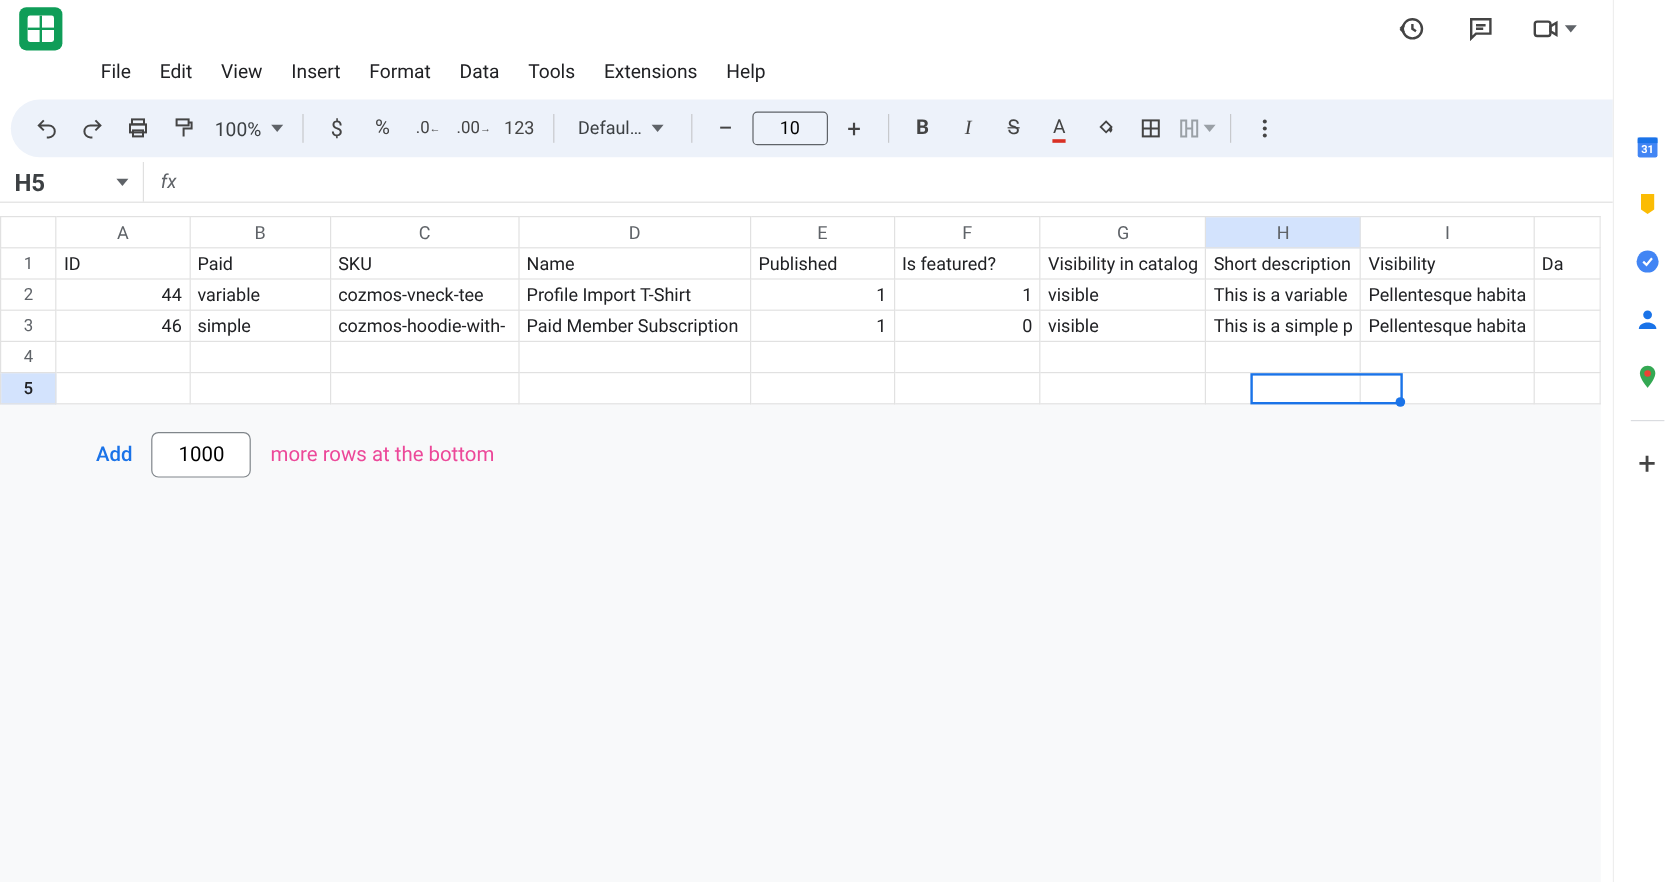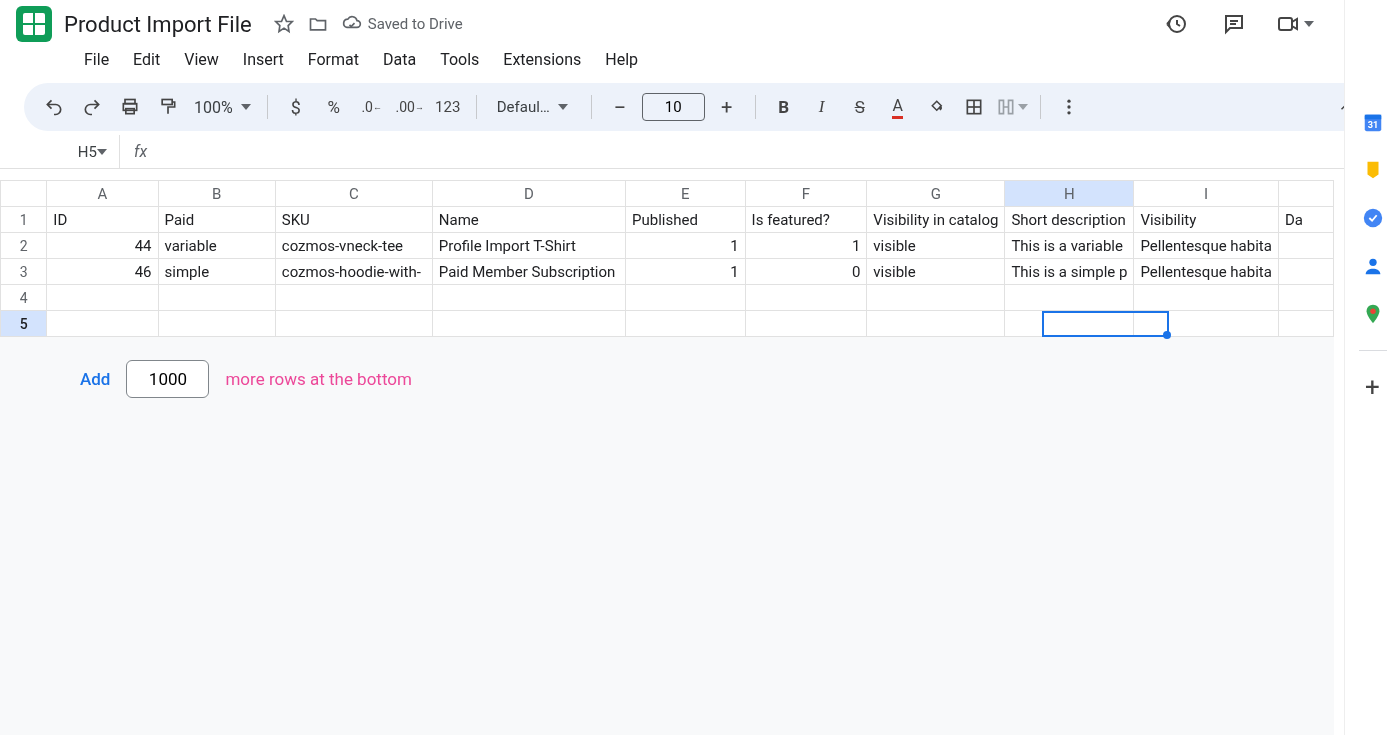--- a/index.html
+++ b/index.html
@@ -21,33 +21,33 @@
 .circle-btn { width:40px; height:40px; border-radius:50%; display:flex; align-items:center; justify-content:center; color:#444; }
 .share-btn { background:#c2e7ff; border-radius:24px; padding:10px 22px; display:flex; align-items:center; gap:8px; font-size:16px; font-weight:500; color:#001d35; }
 .avatar { width:40px; height:40px; border-radius:50%; border:3px solid; border-color:#ea4335 #fbbc04 #34a853 #4285f4; overflow:hidden; background:#e8eaed; display:flex; align-items:center; justify-content:center; margin-left:8px; }
 .avatar svg { width:30px; height:30px; }
 
 
 .menubar { display:flex; gap:4px; padding: 6px 16px 6px 74px; }
 .menubar span { font-size:16px; color:#202124; padding:4px 10px; border-radius:4px; }
 
 
-.toolbar-wrap { padding: 4px 24px; }
+.toolbar-wrap { padding: 4px 9px; }
 .toolbar { background:#edf2fa; border-radius:28px; height:48px; display:flex; align-items:center; padding:0 14px; gap:6px; position:relative; }
 .tb-btn { min-width:32px; height:32px; display:flex; align-items:center; justify-content:center; color:#444; border-radius:4px; }
 .tb-sep { width:1px; height:24px; background:#c7c9cc; margin:0 6px; }
 .zoom { display:flex; align-items:center; gap:8px; font-size:16px; color:#3c4043; padding:0 4px; }
 .font-sel { display:flex; align-items:center; gap:8px; font-size:15px; color:#3c4043; padding:0 8px; min-width:90px; }
 .size-box { border:1px solid #5f6368; border-radius:4px; width:63px; height:28px; display:flex; align-items:center; justify-content:center; font-size:15px; }
 .underline-red { border-bottom:3px solid #d93025; padding-bottom:1px; }
 .underline-clear { border-bottom:3px solid transparent; padding-bottom:1px; }
 
 
 .fx-row { display:flex; align-items:center; height:34px; border-bottom:1px solid #e0e0e0; }
-.name-box { width:120px; padding:0 12px; font-size:15px; color:#3c4043; display:flex; align-items:center; justify-content:flex-end; border-right:1px solid #e0e0e0; height:100%; }
+.name-box { width:120px; padding:0 12px; font-size:20px; color:#3c4043; display:flex; align-items:center; justify-content:space-between; border-right:1px solid #e0e0e0; height:100%;font-weight:bold; }
 .fx-sym { padding:0 14px; font-style:italic; color:#5f6368; font-size:16px; }
 
 
 .sheet-area { position:absolute; top:180px; left:0; right:66px; bottom:0; background:#f8f9fa; overflow:hidden; }
 .grid { background:#fff; }
 table { border-collapse:collapse; table-layout:fixed; }
 th, td { border:1px solid #e1e1e1; font-size:15px; color:#202124; height:26px; }
 th { background:#fff; font-weight:400; color:#5f6368; text-align:center; }
 .rownum { width:54px; text-align:center; background:#fff; color:#5f6368; font-size:14px; }
 td.cell { padding:0 6px; overflow:hidden; white-space:nowrap; text-align:left; }
@@ -73,44 +73,20 @@
 svg { display:block; }
 .chev { width:0; height:0; border-left:5px solid transparent; border-right:5px solid transparent; border-top:6px solid #5f6368; }
 </style>
 </head>
 <body>
 
 <div class="titlebar">
   <div class="logo">
       <div class="logo-inner"></div>
     </div>
-  <div>
-    <div style="display:flex;align-items:center;">
-      <span class="doc-title">Product Import File</span>
-      <div class="title-icons">
-        <span class="ic">
-            <svg width="20" height="20" viewBox="0 0 24 24" fill="none" stroke="#5f6368" stroke-width="2">
-              <polygon points="12 2 15 9 22 9 17 14 18 21 12 17 6 21 7 14 2 9 9 9"></polygon>
-            </svg>
-          </span>
-        <span class="ic">
-            <svg width="20" height="20" viewBox="0 0 24 24" fill="none" stroke="#5f6368" stroke-width="2">
-              <path d="M3 6h6l2 2h10v11H3z"></path>
-            </svg>
-          </span>
-        <span class="saved">
-          <svg width="20" height="20" viewBox="0 0 24 24" fill="none" stroke="#5f6368" stroke-width="2">
-              <path d="M6 16a5 5 0 0 1 1-9.9A6 6 0 0 1 18 8a4 4 0 0 1 0 8H6z"></path>
-              <path d="M9 13l2 2 4-4"></path>
-            </svg>
-          <span>Saved to Drive</span>
-        </span>
-      </div>
-    </div>
-  </div>
   <div class="right-actions">
     <div class="circle-btn">
         <svg width="24" height="24" viewBox="0 0 24 24" fill="none" stroke="#444" stroke-width="2">
           <circle cx="13" cy="12" r="8"></circle>
           <path d="M13 8v4l3 2M3 12l3-3M3 12l3 3"></path>
         </svg>
       </div>
     <div class="circle-btn">
         <svg width="24" height="24" viewBox="0 0 24 24" fill="none" stroke="#444" stroke-width="2">
           <path d="M4 4h16v12H8l-4 4z"></path>

